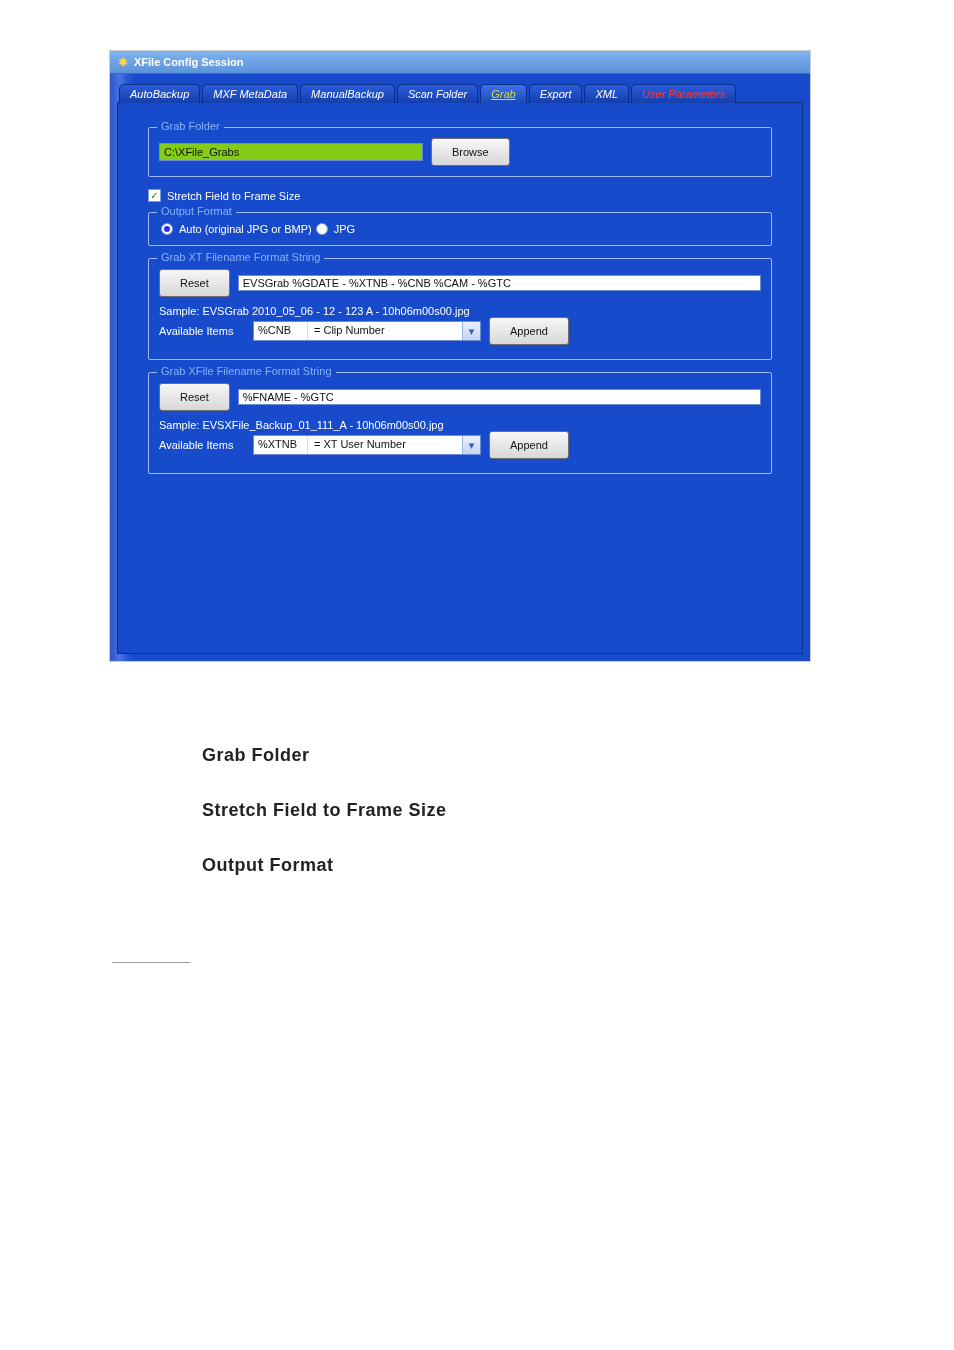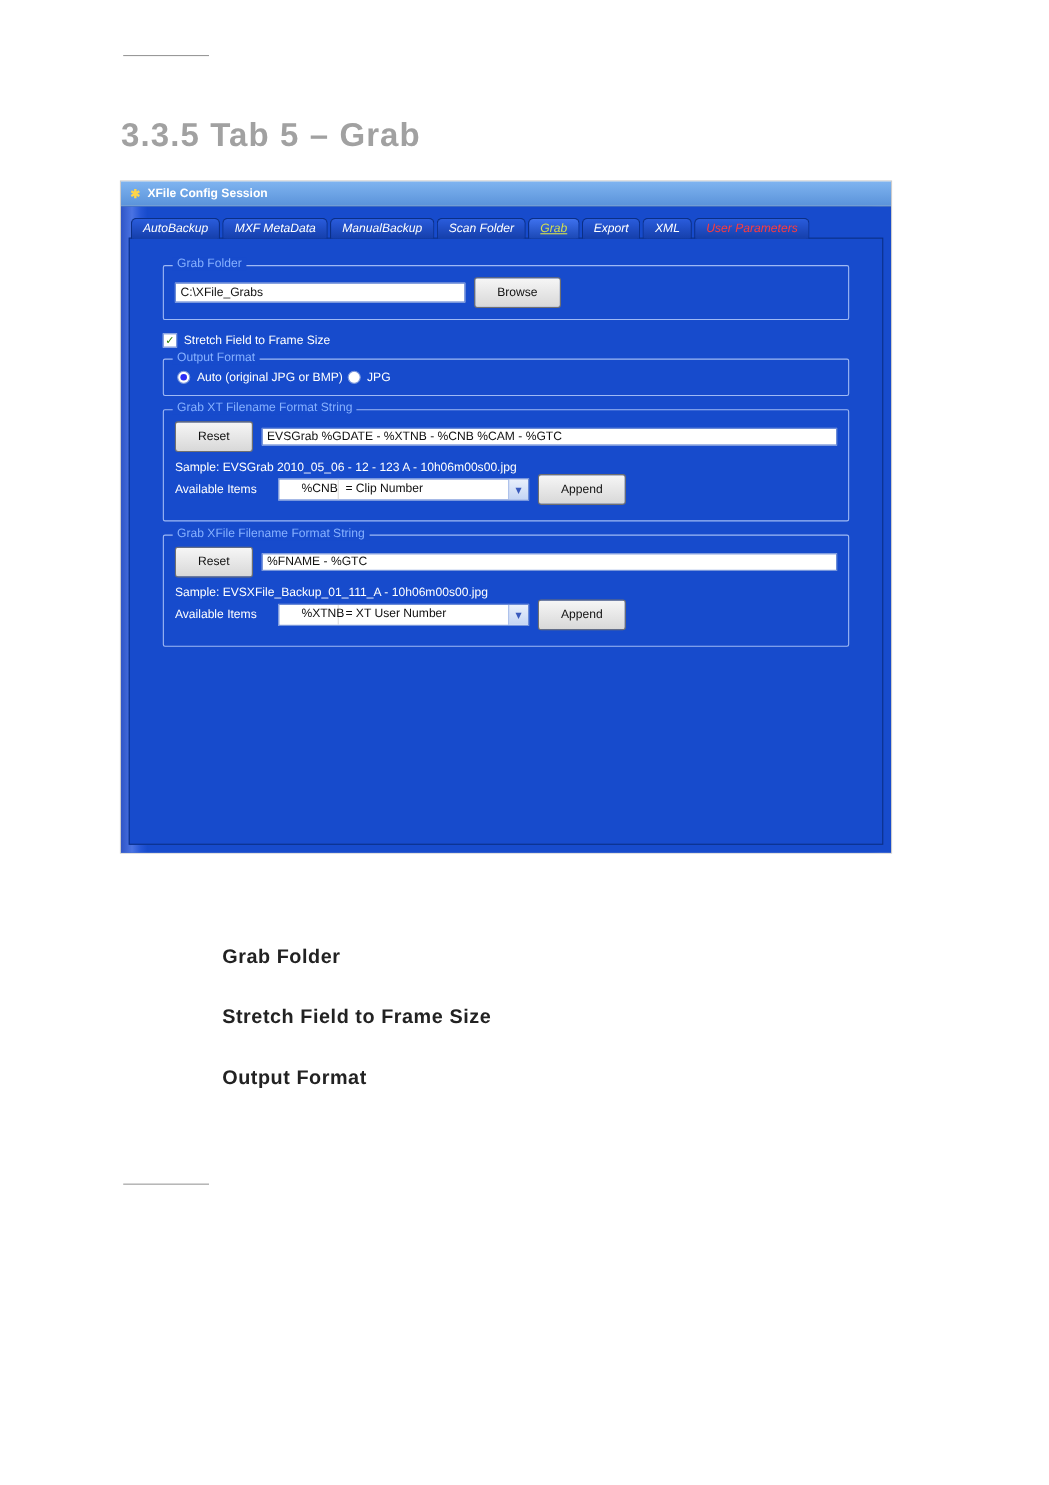--- a/index.html
+++ b/index.html
@@ -100,21 +100,21 @@
     position:relative;
   }
   .groupbox .legend {
     position:absolute; top:-8px; left:8px;
     background:#174bcc; padding:0 4px;
     color:#87b1ff; font-size:11px;
   }
 
   .field-input {
     width: 264px; height:18px;
-    background:#ffffff; border:1px solid #6b8bd6;
+    background:#84cc16; border:1px solid #6b8bd6;
     font-size:11px; padding:1px 4px;
     color:#111;
   }
   .btn {
     background: linear-gradient(#f6f6f6,#d8d8d8);
     border:1px solid #707070;
     border-radius:3px;
     font-size:11px;
     padding:1px 20px;
     color:#111;
@@ -143,21 +143,21 @@
     flex:1; height:16px; background:#fff; border:1px solid #6b8bd6;
     font-size:11px; padding:1px 4px; color:#111;
   }
   .sample { margin-top:8px; color:#ffffff; font-size:11px; }
   .avail-row { display:flex; align-items:center; gap:8px; }
   .avail-label { width:86px; }
   .combo {
     display:flex; align-items:stretch; width:228px; height:20px;
     border:1px solid #6b8bd6; background:#fff; color:#111; font-size:11px;
   }
-  .combo .code { width:54px; padding:2px 20px; border-right:1px solid #dcdcdc;}
+  .combo .code { width:54px; padding:2px 4px; border-right:1px solid #dcdcdc;}
   .combo .desc { flex:1; padding:2px 6px; }
   .combo .dd {
     width:18px; background:linear-gradient(#e9f0fc,#c4d5f4);
     border-left:1px solid #9bb4e6;
     display:flex;align-items:center;justify-content:center;color:#3a5bbd;
   }
 
   
   .body-block { margin: 84px 0 0 146px; width: 560px; }
   .sub-head {
@@ -173,21 +173,20 @@
     margin-left:56px;
     margin-top:86px;
   }
 </style>
 </head>
 <body>
 
 <div class="page">
   <div class="header-line"></div>
 
-  <div class="section-heading">3.3.5  Tab 5 – Grab</div>
 
   <div class="window">
     <div class="titlebar">
       <span class="icon">✱</span>
       <span>XFile Config Session</span>
     </div>
     <div class="client-edge">
       <div class="tab-row">
         <div class="tab">AutoBackup</div>
         <div class="tab">MXF MetaData</div>

